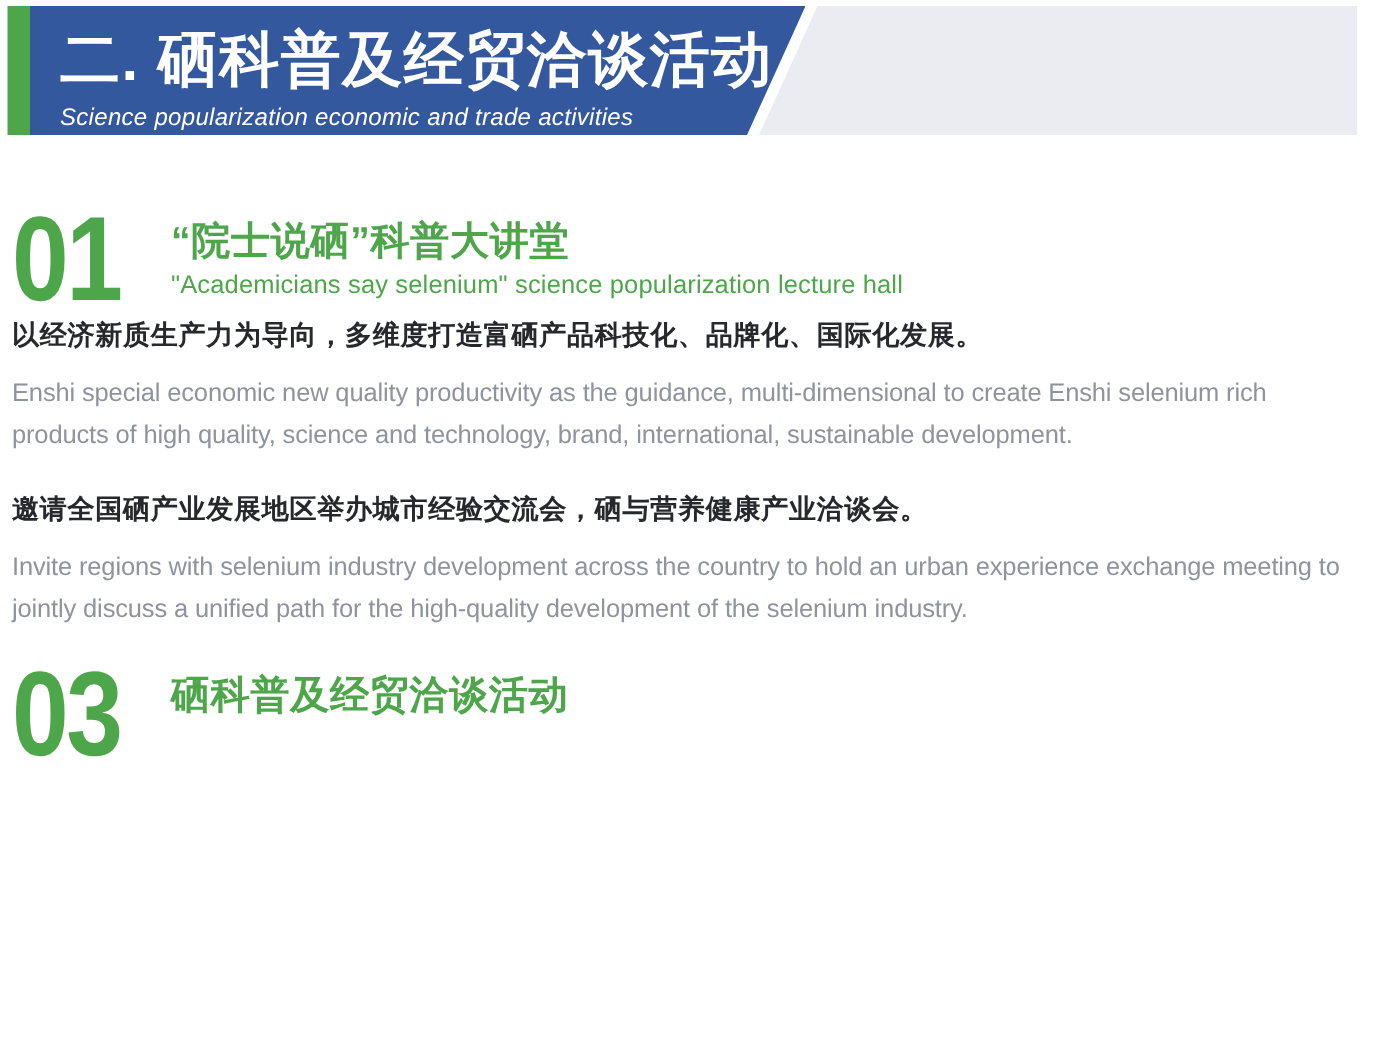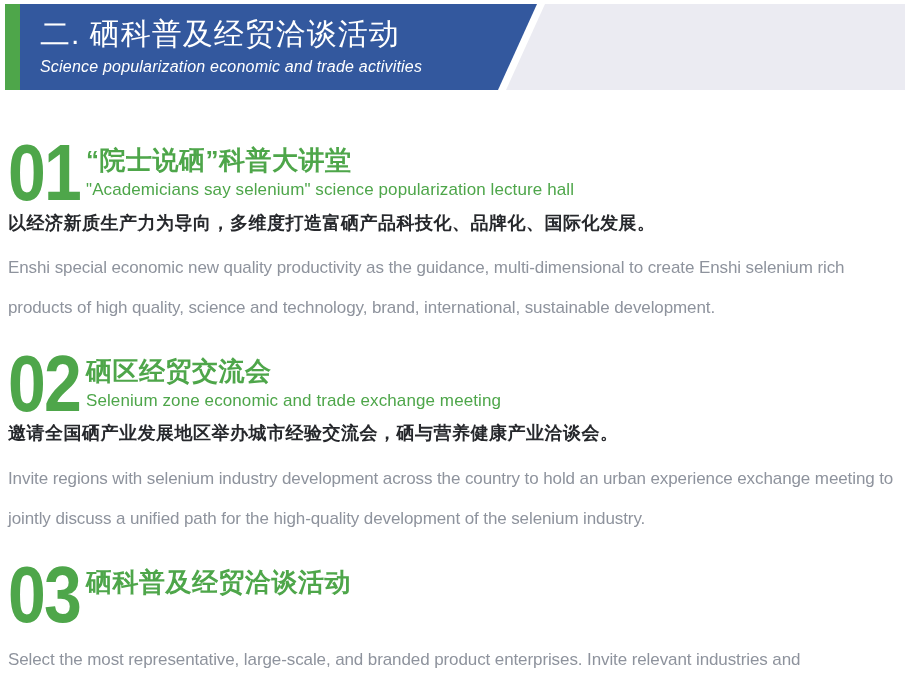--- a/index.html
+++ b/index.html
@@ -31,22 +31,22 @@
     box-sizing:border-box;
     padding:11px 0 0 40px;
   }
   .green-bar{
     position:absolute;left:5px;top:0;
     width:15px;height:100%;
     background:var(--green);
   }
   .banner h1{
     margin:0;
-    font-size:30px;
-    font-weight:400;
+    font-size:40px;
+    font-weight:700;
     letter-spacing:1px;
     line-height:1.25;
   }
   .banner .subtitle{
     margin:5px 0 0 0;
     font-size:16px;
     font-weight:400;
     letter-spacing:0.2px;
     font-style:italic;
   }
@@ -63,21 +63,21 @@
     width:78px;
     flex:0 0 78px;
     font-size:80px;
     font-weight:700;
     line-height:0.82;
     color:var(--green);
     transform:scaleX(0.85);
     transform-origin:left top;
     letter-spacing:-2px;
   }
-  .sec-titles{padding-top:5px;}
+  .sec-titles{padding-top:5px;margin-left:28px;}
   .t-zh{
     margin:0;
     font-size:26px;
     font-weight:700;
     color:var(--green);
     line-height:1.2;
     letter-spacing:0.5px;
   }
   .t-en{
     margin-top:4px;
@@ -90,21 +90,21 @@
     font-size:18px;
     font-weight:700;
     color:var(--dark-text);
     letter-spacing:0.5px;
     line-height:1.35;
   }
   .d-en{
     margin:13px 4px 0 0;
     font-size:17px;
     color:var(--muted-text);
-    line-height:40px;
+    line-height:28px;
     letter-spacing:-0.1px;
     max-width:900px;
   }
 </style>
 </head>
 <body>
 
 <div class="page">
 
   <header class="banner">
@@ -124,35 +124,27 @@
         <div class="sec-titles">
           <h2 class="t-zh">“院士说硒”科普大讲堂</h2>
           <div class="t-en">"Academicians say selenium" science popularization lecture hall</div>
         </div>
       </div>
       <p class="d-zh">以经济新质生产力为导向，多维度打造富硒产品科技化、品牌化、国际化发展。</p>
       <p class="d-en">Enshi special economic new quality productivity as the guidance, multi-dimensional to create Enshi selenium rich products of high quality, science and technology, brand, international, sustainable development.</p>
     </section>
 
     <section class="item">
-      <div class="sec-head">
-        <div class="num">02</div>
-        <div class="sec-titles">
-          <h2 class="t-zh">硒区经贸交流会</h2>
-          <div class="t-en">Selenium zone economic and trade exchange meeting</div>
-        </div>
-      </div>
       <p class="d-zh">邀请全国硒产业发展地区举办城市经验交流会，硒与营养健康产业洽谈会。</p>
       <p class="d-en">Invite regions with selenium industry development across the country to hold an urban experience exchange meeting to jointly discuss a unified path for the high-quality development of the selenium industry.</p>
     </section>
 
     <section class="item">
       <div class="sec-head">
         <div class="num">03</div>
         <div class="sec-titles">
           <h2 class="t-zh">硒科普及经贸洽谈活动</h2>
         </div>
       </div>
-      <p class="d-en">Select the most representative, large-scale, and branded product enterprises. Invite relevant industries and organizations across the country to gather in Enshi to seek common development.</p>
     </section>
 
   </main>
 </div>
 
 </body></html>

